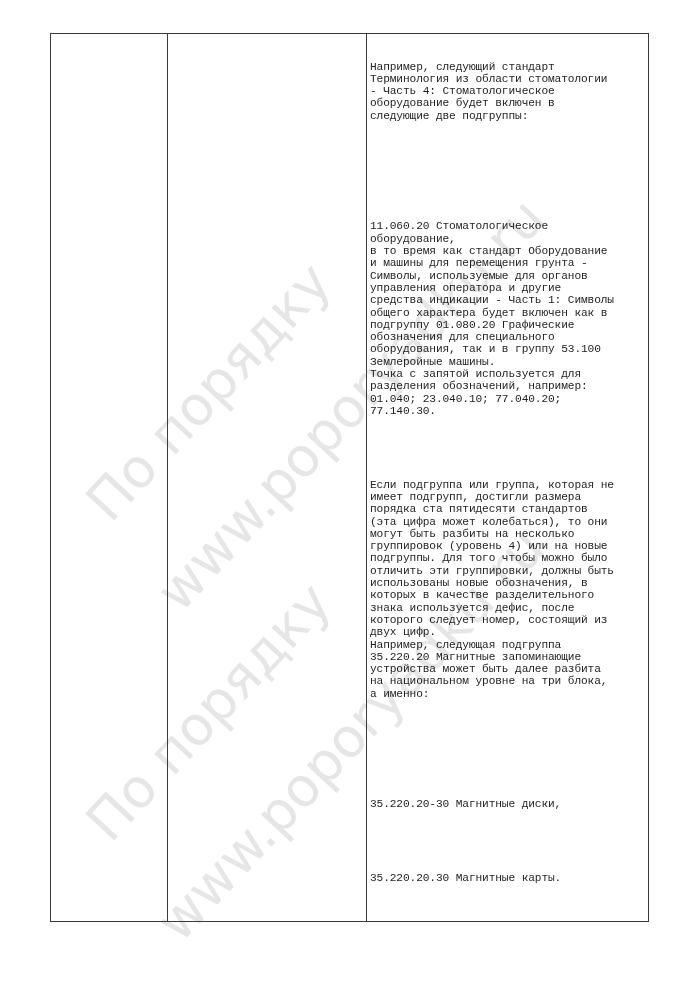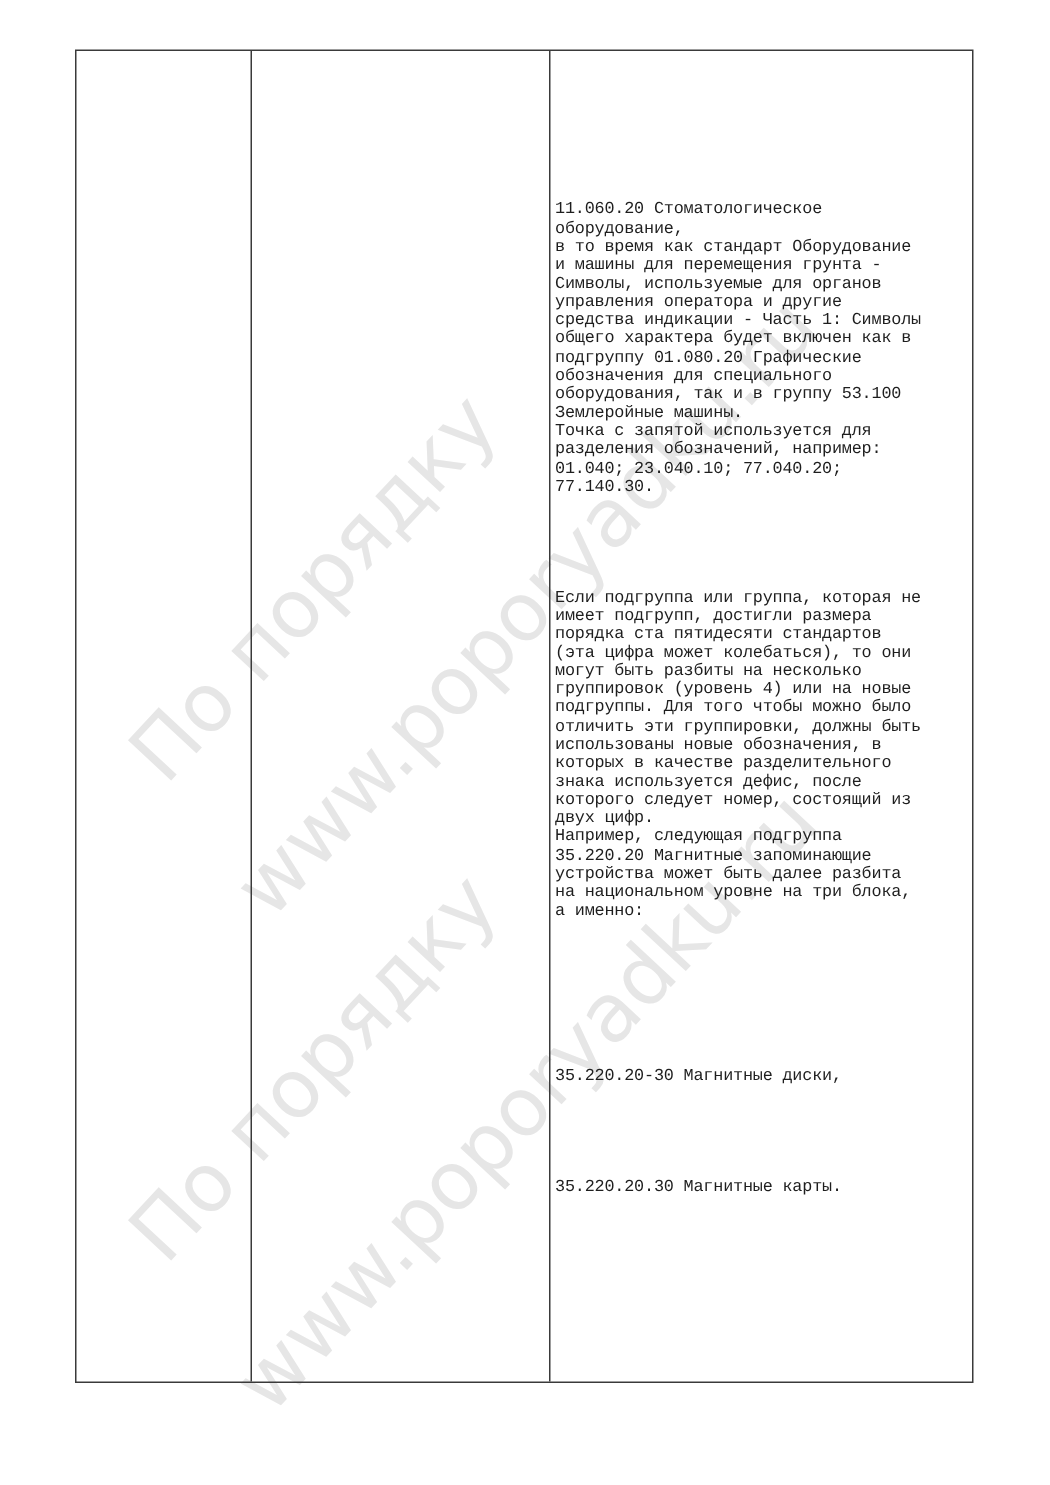--- a/index.html
+++ b/index.html
@@ -25,20 +25,25 @@
   <div class="wm big" style="left:120px; top:470px;">По порядку</div>
   <div class="wm big" style="left:190px; top:560px;">www.poporyadku.ru</div>
   <div class="wm big" style="left:120px; top:790px;">По порядку</div>
   <div class="wm big" style="left:190px; top:890px;">www.poporyadku.ru</div>
 
   <div class="tbl content">
     <div class="col c1"></div>
     <div class="col c2"></div>
     <div class="col c3">
       <div class="txt">
+        <p class="p">Например, следующий стандарт
+Терминология из области стоматологии
+- Часть 4: Стоматологическое
+оборудование будет включен в
+следующие две подгруппы:</p>
         <div class="gap"></div>
         <div class="gap"></div>
         <p class="p">11.060.20 Стоматологическое
 оборудование,
 в то время как стандарт Оборудование
 и машины для перемещения грунта -
 Символы, используемые для органов
 управления оператора и другие
 средства индикации - Часть 1: Символы
 общего характера будет включен как в

